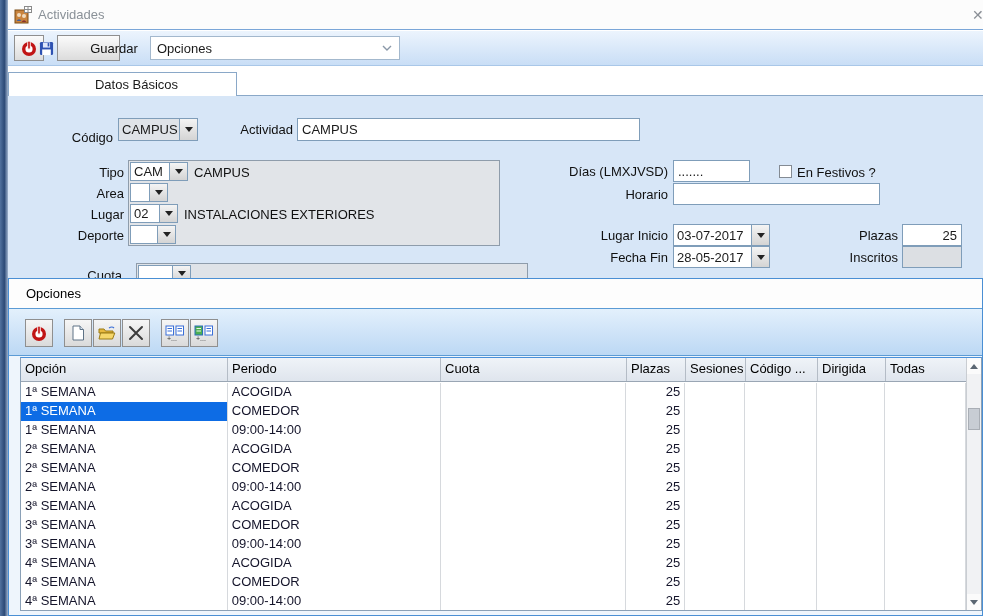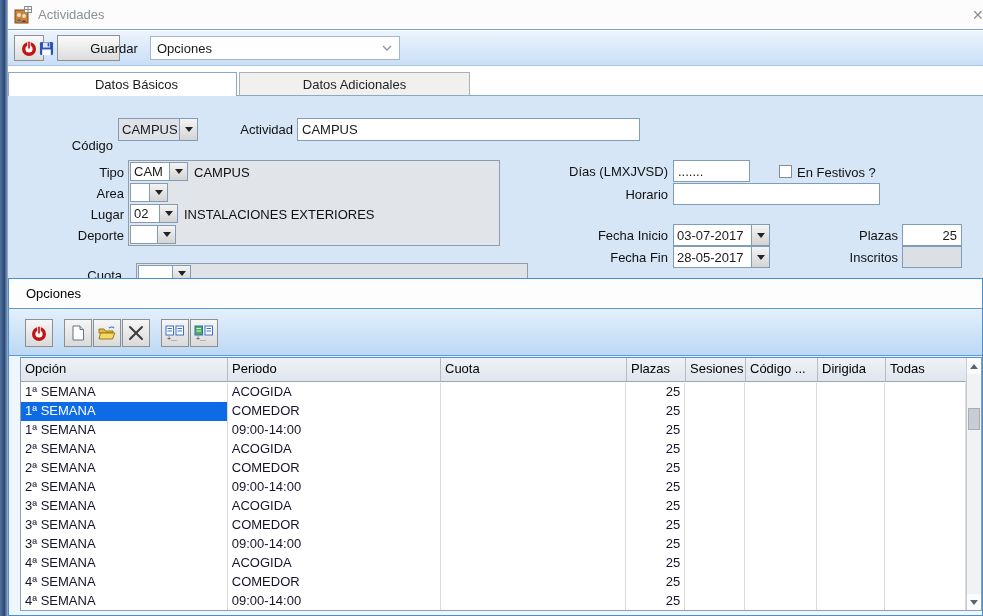--- a/index.html
+++ b/index.html
@@ -135,26 +135,25 @@
         <span class="chev">
           <svg viewBox="0 0 12 8" width="12" height="8">
               <polyline points="2,2 6,6 10,2" fill="none" stroke="#8a98a8" stroke-width="1.4"></polyline>
             </svg>
         </span>
       </div>
     </div>
 
     <div class="tabstrip">
       <div class="tab active">Datos Básicos</div>
-      <div class="tab inactive">Datos Adicionales</div>
     </div>
 
     <div class="content">
 
-      <div class="rlabel" style="left:32px; top:42px; width:73px;">Código</div>
+      <div class="rlabel" style="left:32px; top:34px; width:73px;">Código</div>
       <div class="combo gray" style="left:110px; top:22px; width:80px; height:23px;">
         <span class="val">CAMPUS</span>
         <span class="drop-btn">
             <span class="tri"></span>
           </span>
       </div>
       <div class="rlabel" style="left:222px; top:26px; width:63px;">Actividad</div>
       <div class="tfield" style="left:289px; top:22px; width:343px; height:23px;">CAMPUS</div>
 
       <div class="groupbox" style="left:120px; top:64px;"></div>
@@ -204,21 +203,21 @@
       </div>
 
       <div class="rlabel" style="left:532px; top:68px; width:128px;">Días (LMXJVSD)</div>
       <div class="tfield" style="left:665px; top:64px; width:77px; height:22px;">.......</div>
       <span class="checkbox" style="left:771px; top:69px;"></span>
       <div class="desc" style="left:789px; top:69px;">En Festivos ?</div>
 
       <div class="rlabel" style="left:552px; top:91px; width:108px;">Horario</div>
       <div class="tfield" style="left:665px; top:87px; width:207px; height:22px;"></div>
 
-      <div class="rlabel" style="left:552px; top:132px; width:108px;">Fecha Inicio</div>
+      <div class="rlabel" style="left:552px; top:132px; width:108px;">Lugar Inicio</div>
       <div class="combo" style="left:665px; top:128px; width:97px; height:22px;">
         <span class="val">03-07-2017</span>
         <span class="drop-btn">
             <span class="tri"></span>
           </span>
       </div>
       <div class="rlabel" style="left:552px; top:154px; width:108px;">Fecha Fin</div>
       <div class="combo" style="left:665px; top:150px; width:97px; height:22px;">
         <span class="val">28-05-2017</span>
         <span class="drop-btn">

